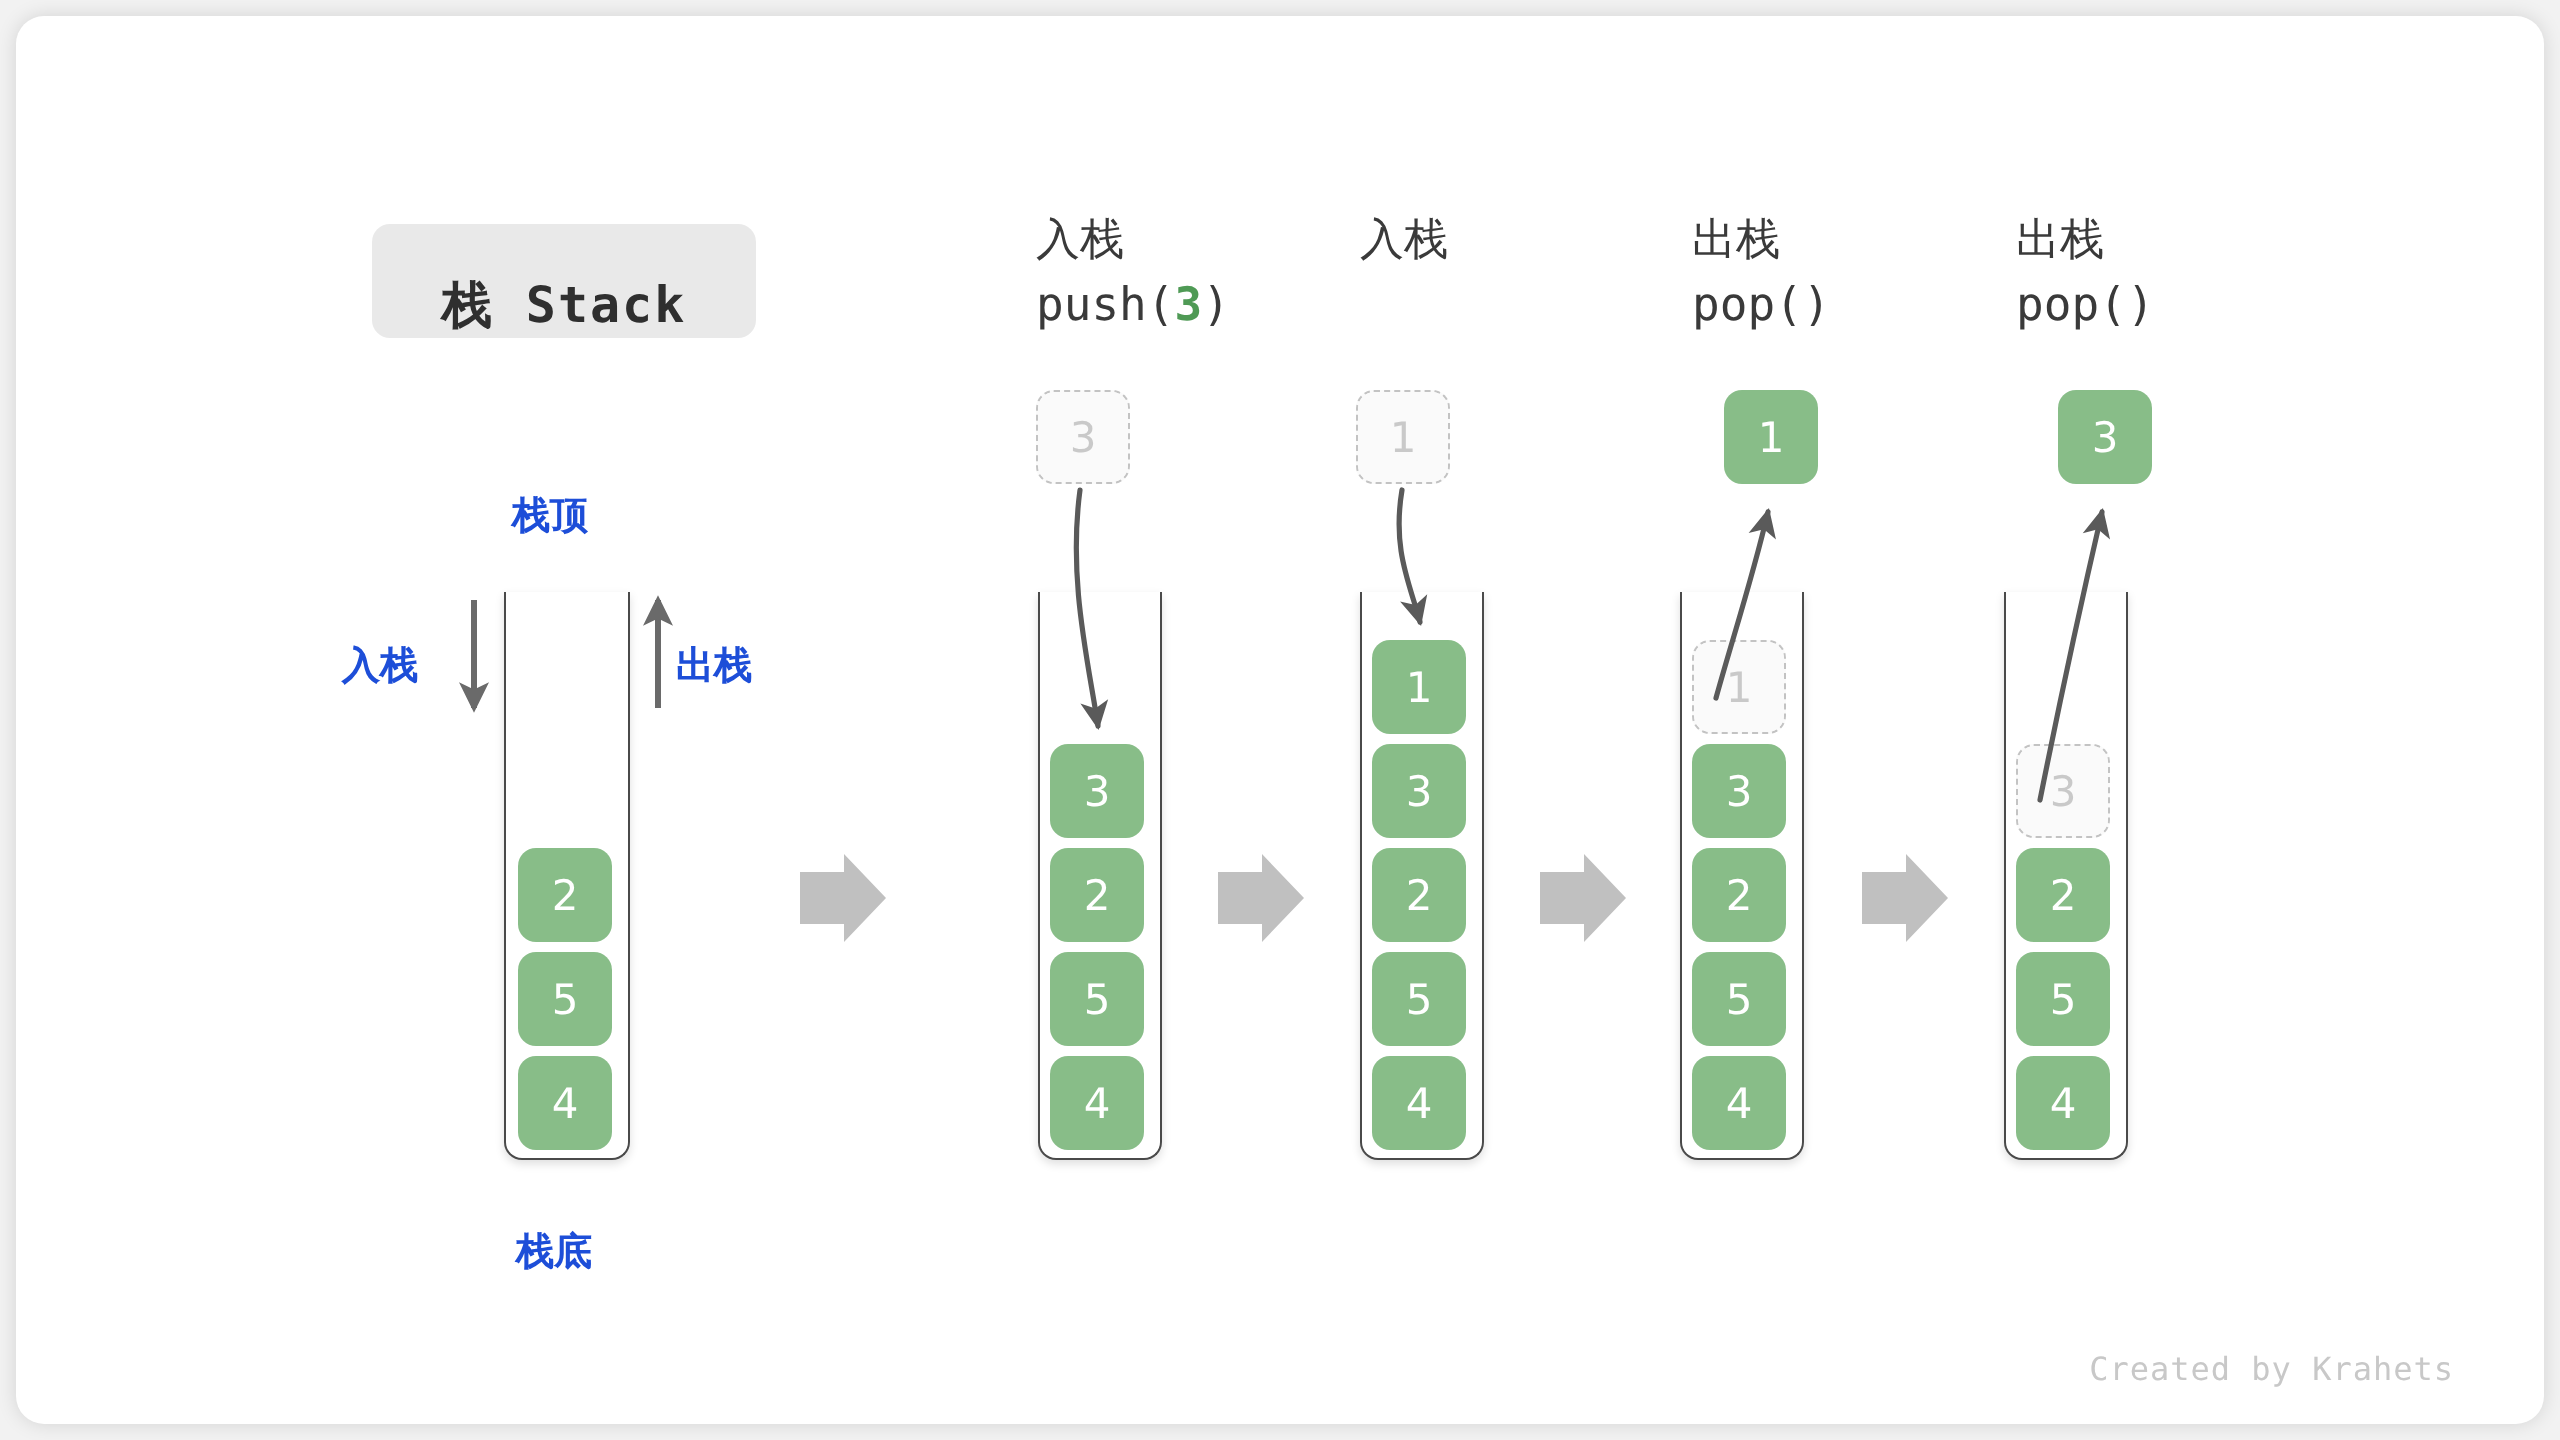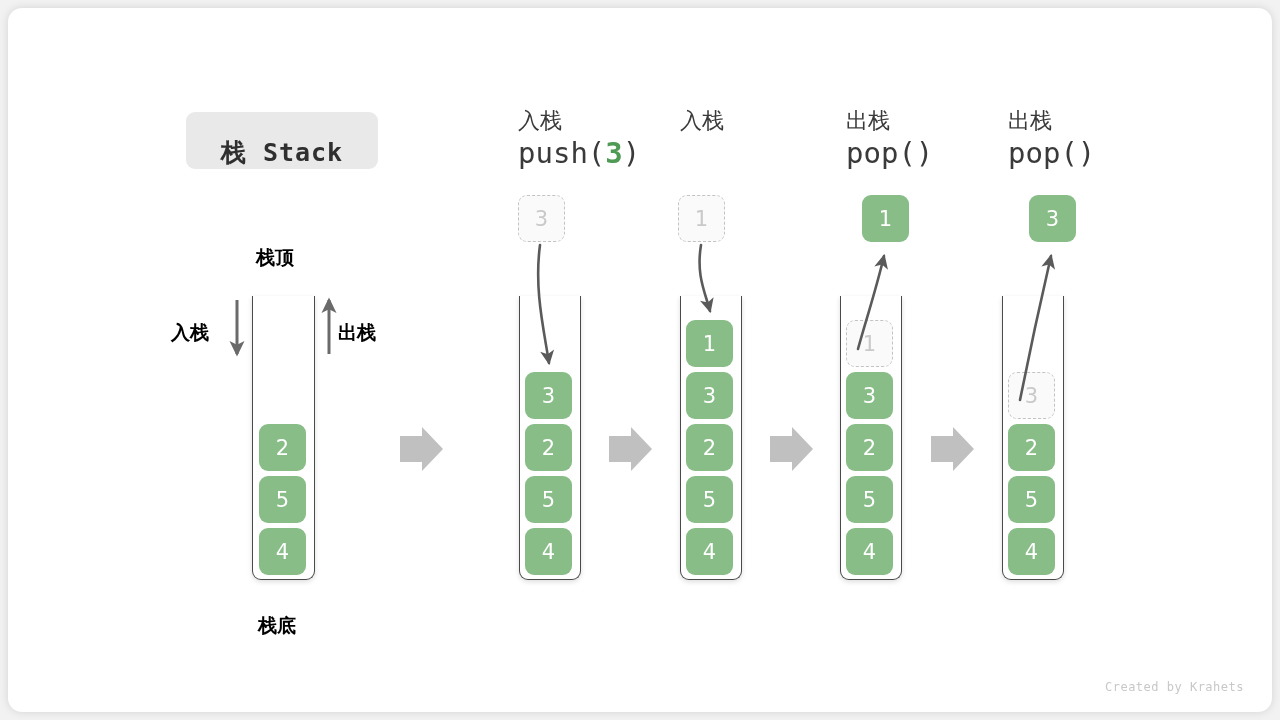--- a/index.html
+++ b/index.html
@@ -53,21 +53,21 @@
     color: #3a3a3a;
   }
   .col-header .op {
     font-family: "DejaVu Sans", "Liberation Sans", sans-serif;
     font-size: 22px;
     line-height: 30px;
     color: #3a3a3a;
   }
   .col-header .fn {
     font-family: "DejaVu Sans Mono", "Liberation Mono", monospace;
-    font-size: 29px;
+    font-size: 23px;
     line-height: 34px;
     color: #3a3a3a;
     white-space: pre;
   }
   .col-header .arg {
     color: #4f9a55;
     font-weight: bold;
   }
   .stack-box {
     position: absolute;
@@ -102,39 +102,39 @@
     border: 1.7px dashed #c3c3c3;
     color: #c9c9c9;
   }
 
   
   .side-label {
     position: absolute;
     font-family: "DejaVu Sans", "Liberation Sans", sans-serif;
     font-size: 19px;
     font-weight: bold;
-    color: #000000;
+    color: #1d4ed8;
     white-space: nowrap;
   }
 
   
   #overlay {
     position: absolute;
     left: 0; top: 0;
     width: 1280px; height: 720px;
     pointer-events: none;
   }
 
   
   .footer {
     position: absolute;
-    right: 36px;
+    right: 53px;
     bottom: 26px;
     font-family: "DejaVu Sans Mono", "Liberation Mono", monospace;
-    font-size: 12px;
+    font-size: 16px;
     color: #c8c8c8;
     letter-spacing: 0.5px;
   }
 </style>
 </head>
 <body>
 
 <div id="canvas">
   <div class="card"></div>
 

